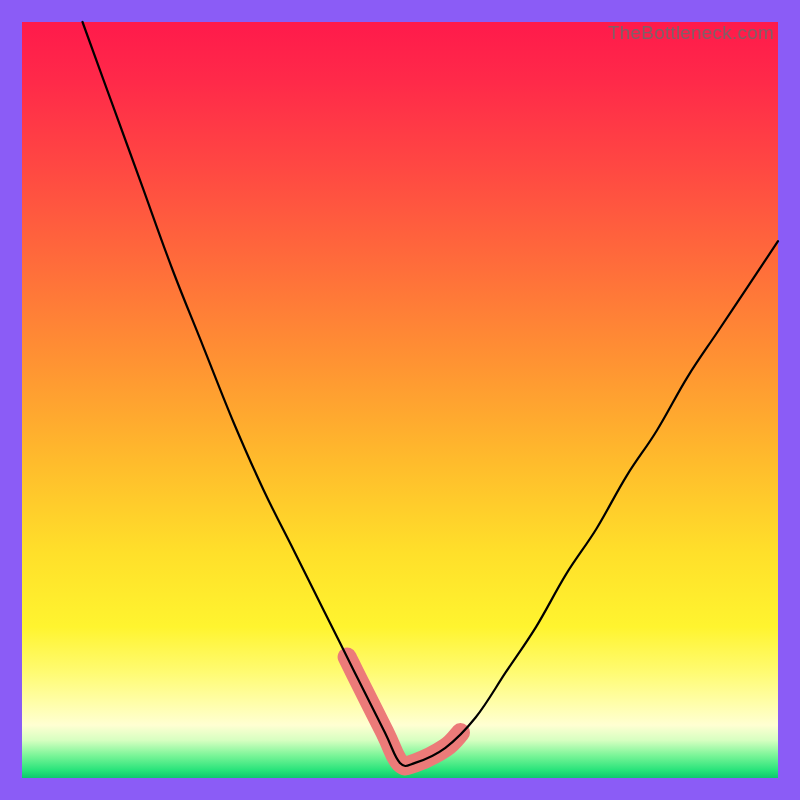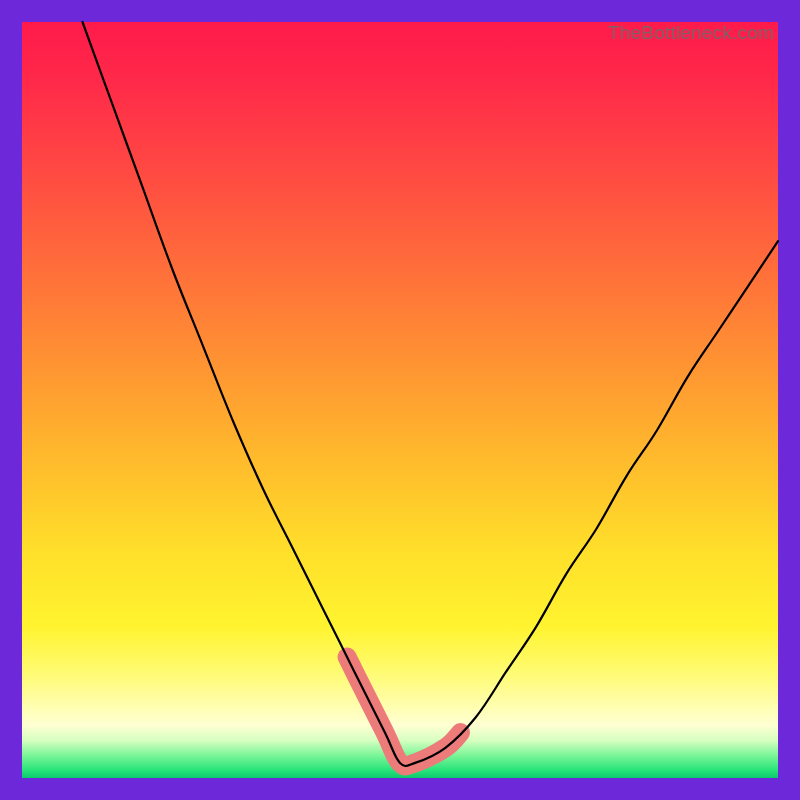--- a/index.html
+++ b/index.html
@@ -8,21 +8,21 @@
     width: 800px;
     height: 800px;
     background: #000;
     overflow: hidden;
     font-family: Arial, Helvetica, sans-serif;
   }
   .frame {
     position: relative;
     width: 800px;
     height: 800px;
-    background: #6d28d9;
+    background: #8b5cf6;
   }
   .plot-area {
     position: absolute;
     left: 22px;
     top: 22px;
     width: 756px;
     height: 756px;
     
     background: linear-gradient(
       to bottom,

